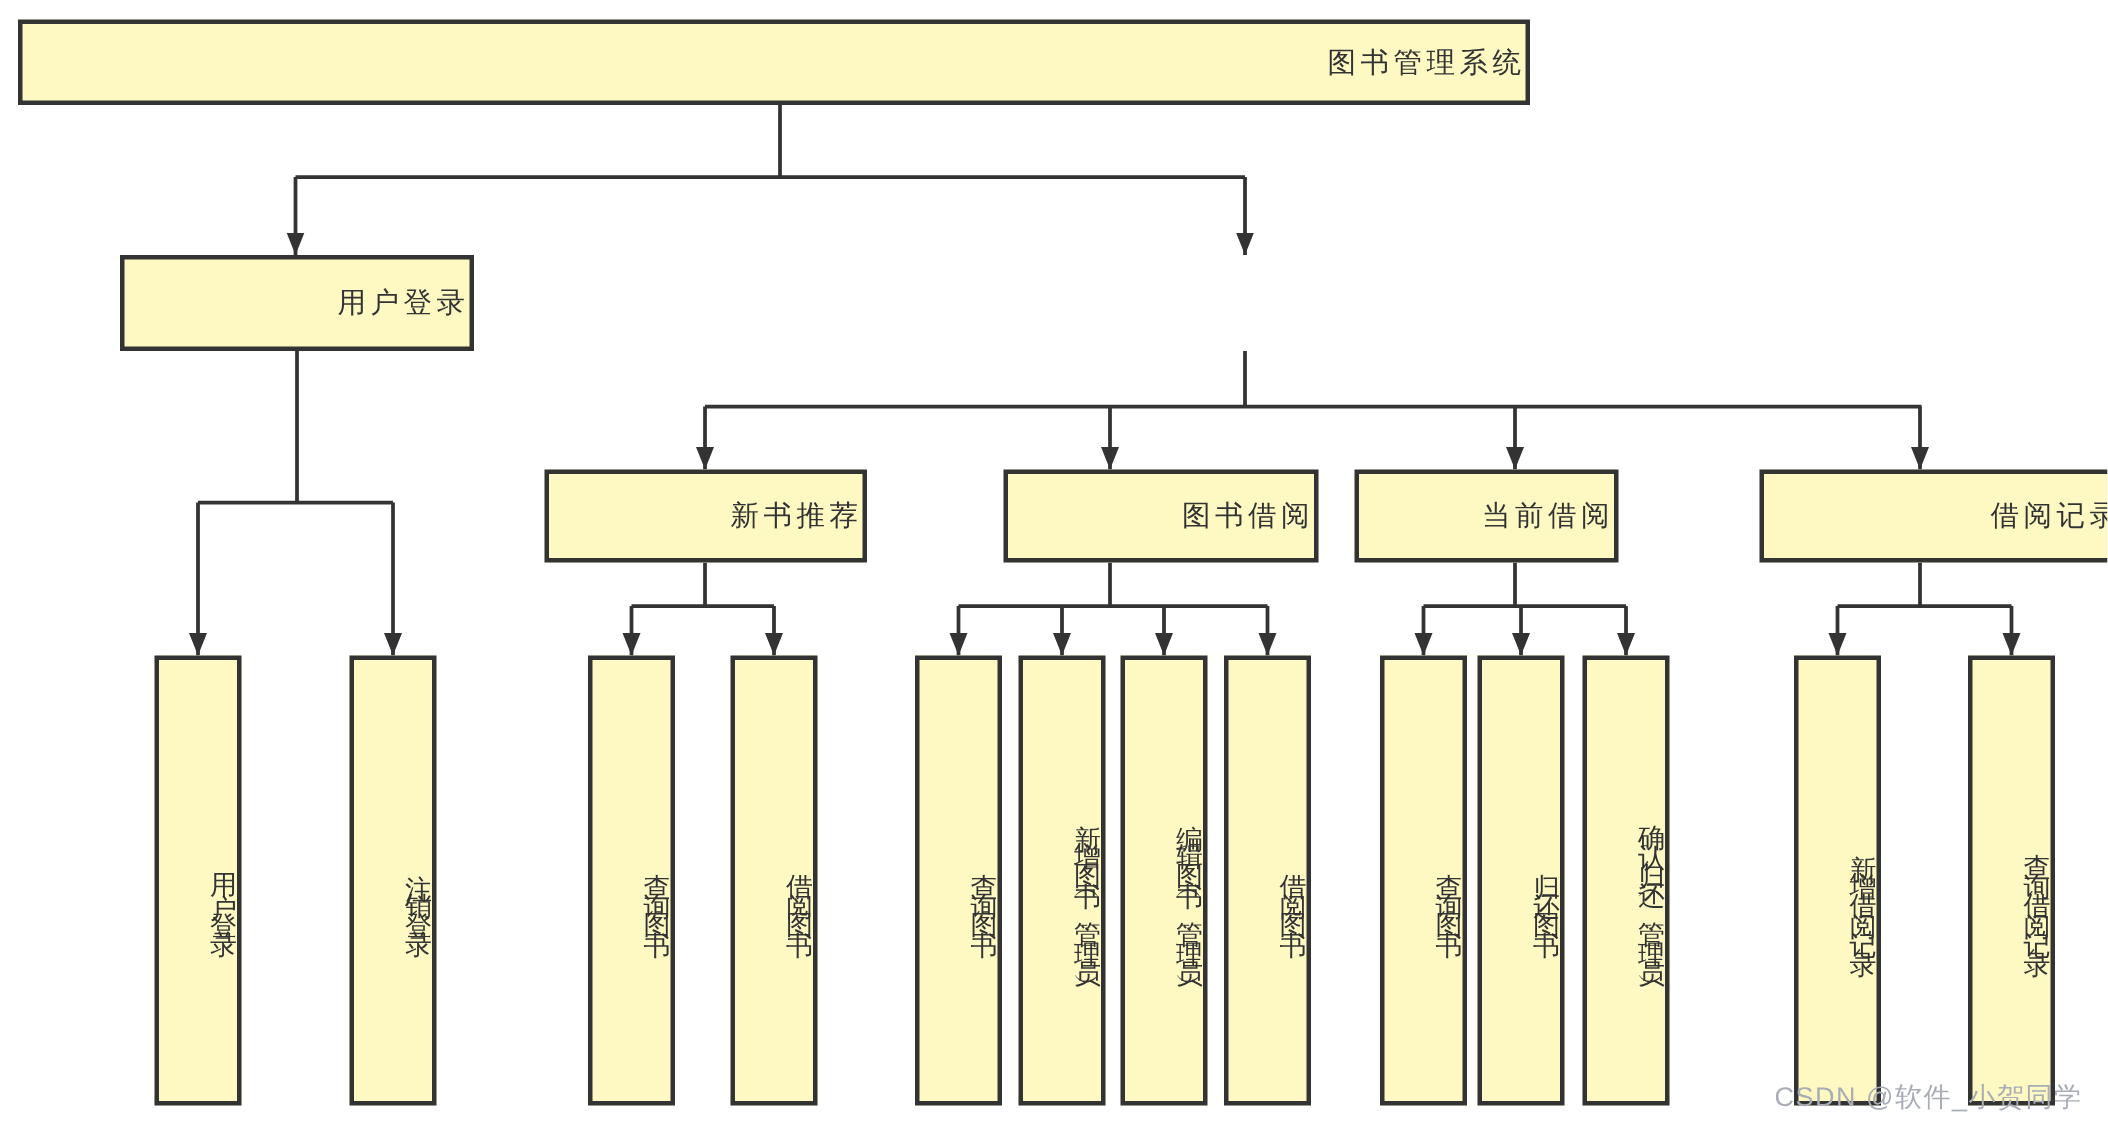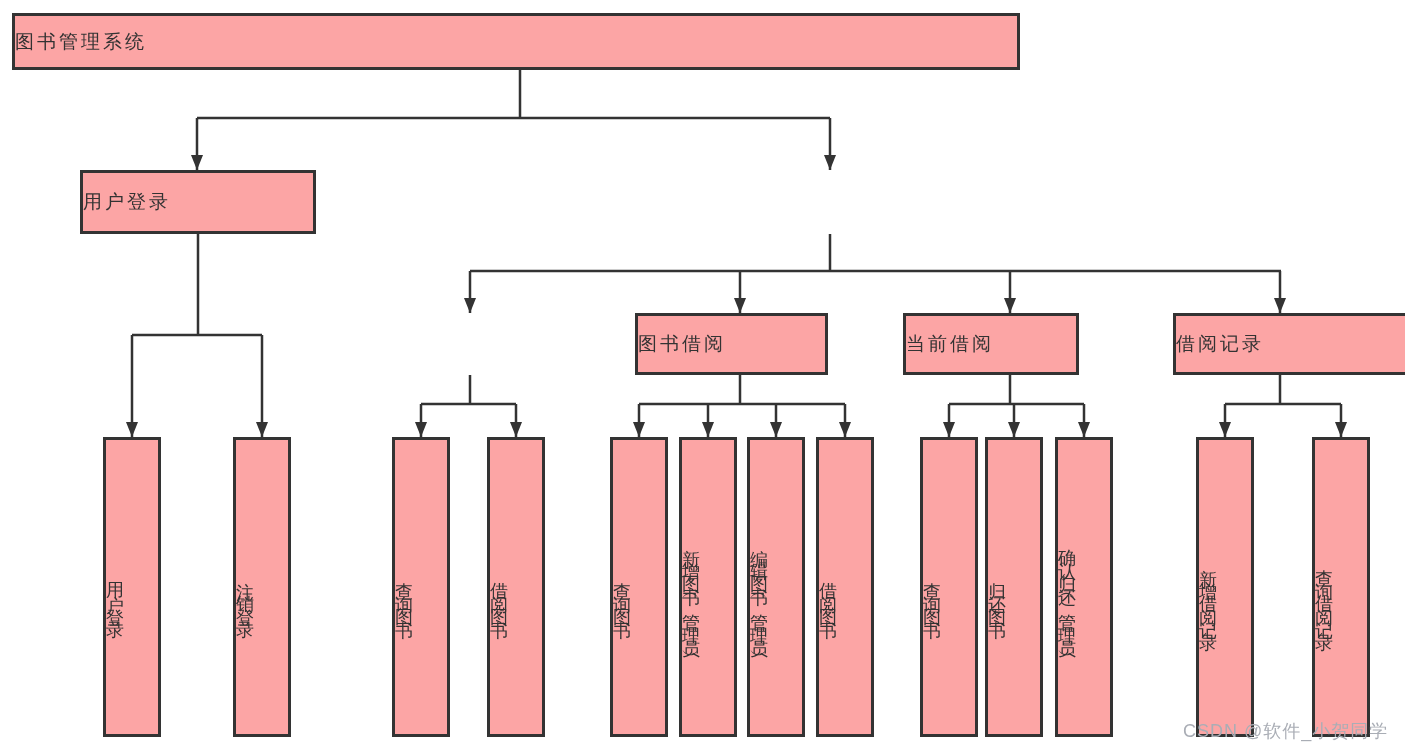--- a/index.html
+++ b/index.html
@@ -14,24 +14,24 @@
   .wires {
     position: absolute;
     left: 0; top: 0;
     width: 1405px; height: 747px;
     z-index: 0;
   }
   .box {
     position: absolute;
     box-sizing: border-box;
     border: 3px solid #333333;
-    background: #fca5a5;
+    background: #fef9c3;
     display: flex;
     align-items: center;
-    justify-content: flex-start;
+    justify-content: flex-end;
     z-index: 1;
   }
   .hlabel {
     font-size: 19px;
     letter-spacing: 3px;
     color: #333333;
     white-space: nowrap;
   }
   .vbox { width: 58px; height: 300px; }
   .vtext {
@@ -97,21 +97,24 @@
   </svg>
 
   <div class="box" style="left:12px; top:13px; width:1008px; height:57px">
     <span class="hlabel">图书管理系统</span>
   </div>
 
   <div class="box" style="left:80px; top:170px; width:236px; height:64px">
     <span class="hlabel">用户登录</span>
   </div>
 
-  <div class="box" style="left:635px; top:313px; width:193px; height:62px">
+  <div class="box" style="left:363px; top:313px; width:215px; height:62px">
+    <span class="hlabel">新书推荐</span>
+  </div>
+  <div class="box" style="left:669px; top:313px; width:210px; height:62px">
     <span class="hlabel">图书借阅</span>
   </div>
   <div class="box" style="left:903px; top:313px; width:176px; height:62px">
     <span class="hlabel">当前借阅</span>
   </div>
   <div class="box" style="left:1173px; top:313px; width:245px; height:62px">
     <span class="hlabel">借阅记录</span>
   </div>
 
   <div class="box vbox" style="left:103px; top:437px">

